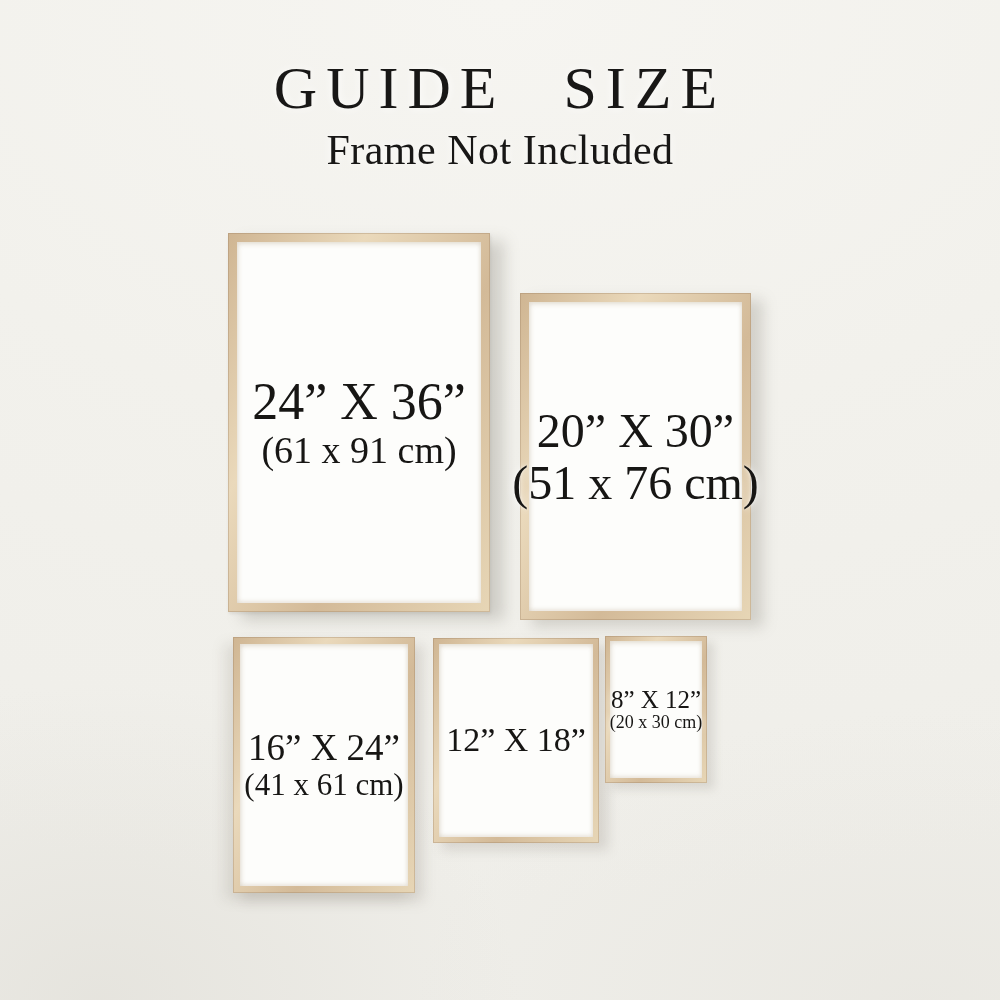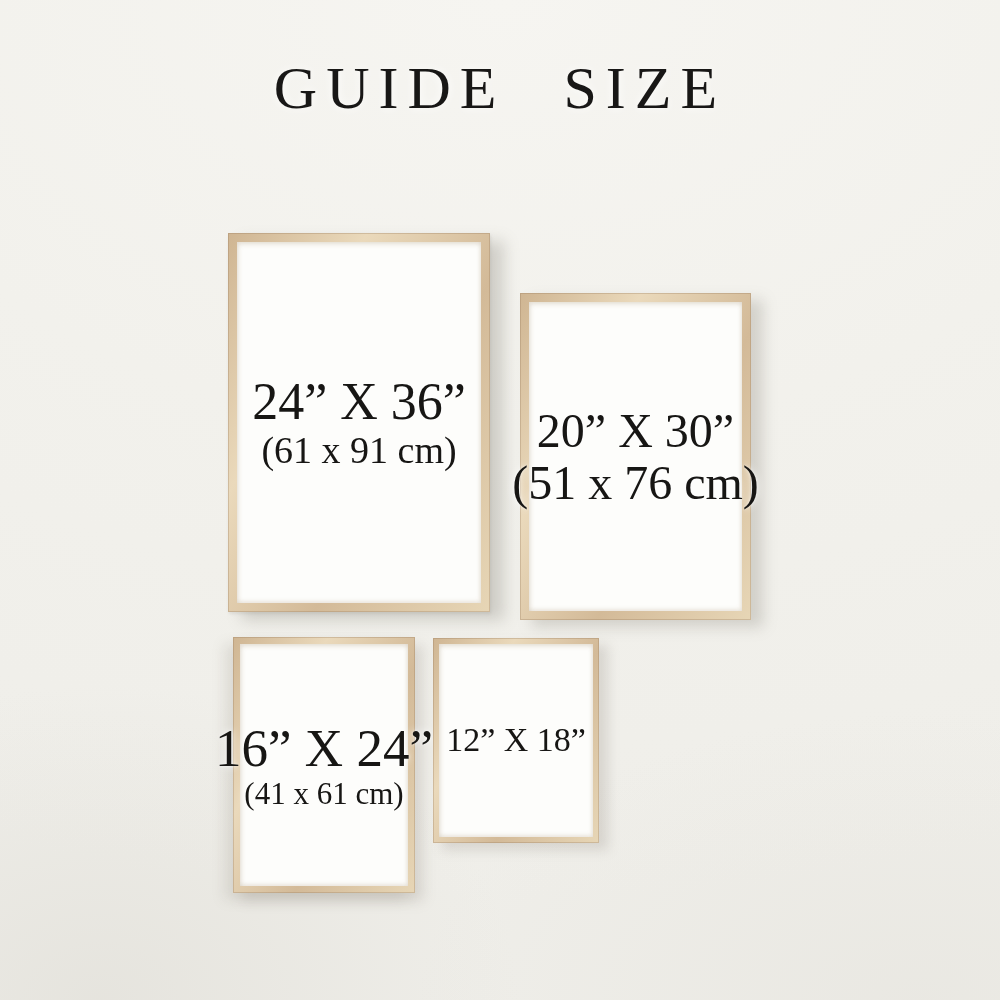--- a/index.html
+++ b/index.html
@@ -46,36 +46,37 @@
   .f1{left:228px;top:233px;width:262px;height:379px;padding:9px;
       box-shadow:14px 8px 14px rgba(130,125,115,0.30),1px 2px 3px rgba(0,0,0,0.08),inset 0 0 0 1px rgba(150,120,90,0.30);}
   .f1 .size-in{font-size:52px}.f1 .size-cm{font-size:38px}
   
   .f2{left:520px;top:285px;width:231px;height:327px;padding:9px;
       box-shadow:12px 7px 13px rgba(130,125,115,0.28),inset 0 0 0 1px rgba(150,120,90,0.30);margin-top:8px;}
   .f2 .size-in{font-size:48px}.f2 .size-cm{font-size:48px}
   
   .f3{left:233px;top:637px;width:182px;height:256px;padding:7px;
       box-shadow:-9px 7px 12px rgba(130,125,115,0.16),8px 8px 12px rgba(130,125,115,0.22),inset 0 0 0 1px rgba(150,120,90,0.30);}
-  .f3 .size-in{font-size:53px}.f3 .size-cm{font-size:31px}
+  .f3 .size-in{font-size:37px}.f3 .size-cm{font-size:31px}
   
   .f4{left:433px;top:638px;width:166px;height:205px;padding:6px;
       box-shadow:9px 7px 11px rgba(130,125,115,0.22),inset 0 0 0 1px rgba(150,120,90,0.30);}
   .f4 .size-in{font-size:34px}.f4 .size-cm{font-size:27px}
   
   .f5{left:605px;top:636px;width:102px;height:147px;padding:5px;
       box-shadow:7px 6px 9px rgba(130,125,115,0.20),inset 0 0 0 1px rgba(150,120,90,0.30);}
   .f5 .size-in{font-size:25px}.f5 .size-cm{font-size:18px}
 </style>
 </head>
 <body>
 
 <div class="stage">
 
   <div class="title">GUIDE SIZE</div>
+  <div class="subtitle">Frame Not Included</div>
 
   <div class="frame f1">
     <div class="paper">
       <div class="size-in">24” X 36”</div>
       <div class="size-cm">(61 x 91 cm)</div>
     </div>
   </div>
 
   <div class="frame f2">
     <div class="paper">
@@ -90,14 +91,20 @@
       <div class="size-cm">(41 x 61 cm)</div>
     </div>
   </div>
 
   <div class="frame f4">
     <div class="paper">
       <div class="size-in">12” X 18”</div>
     </div>
   </div>
 
+  <div class="frame f5">
+    <div class="paper">
+      <div class="size-in">8” X 12”</div>
+      <div class="size-cm">(20 x 30 cm)</div>
+    </div>
+  </div>
 
 </div>
 
 </body></html>

